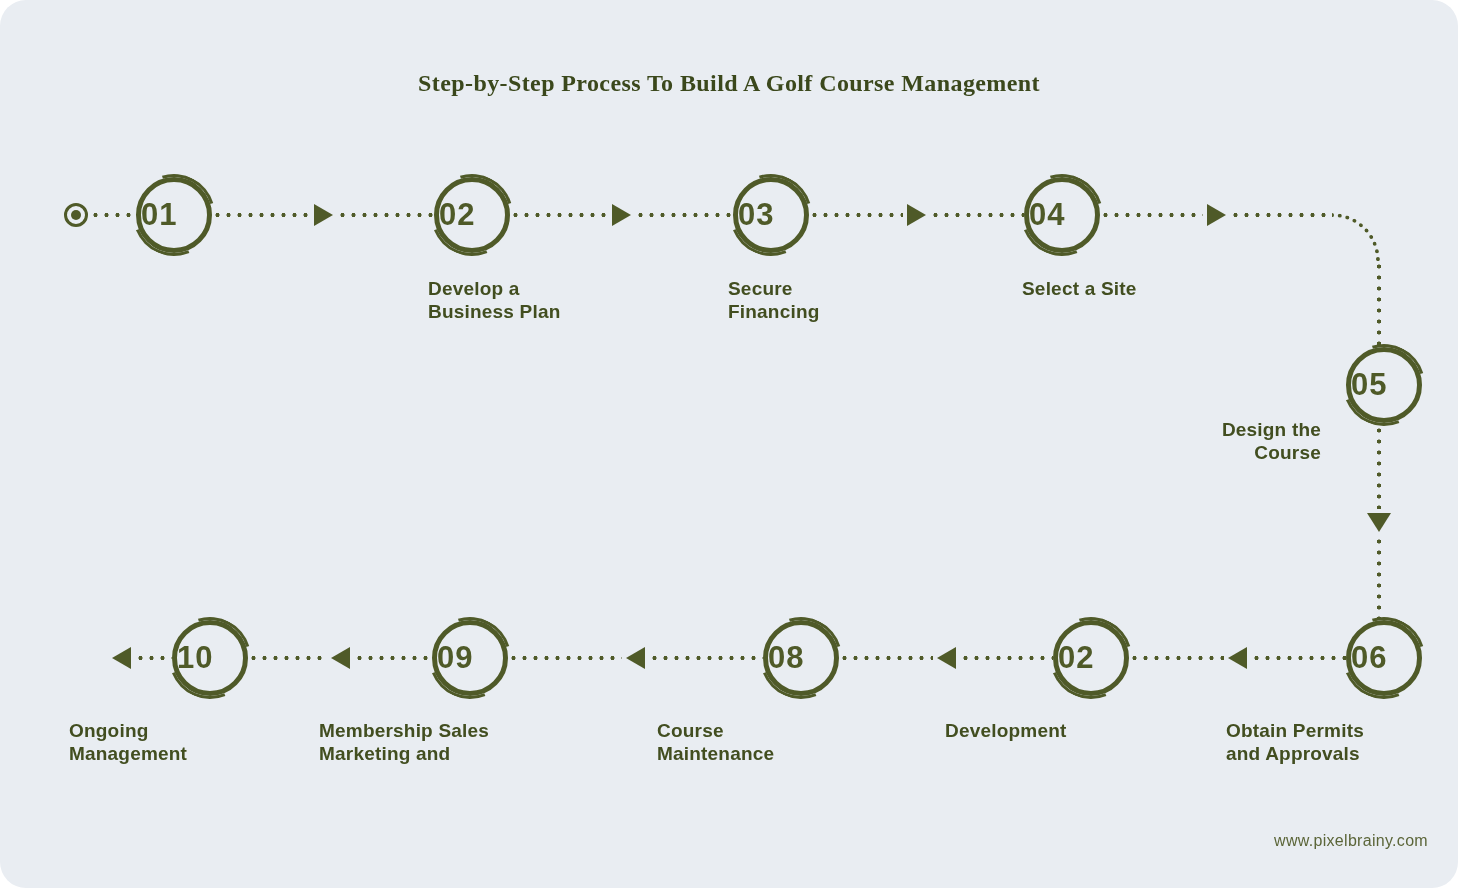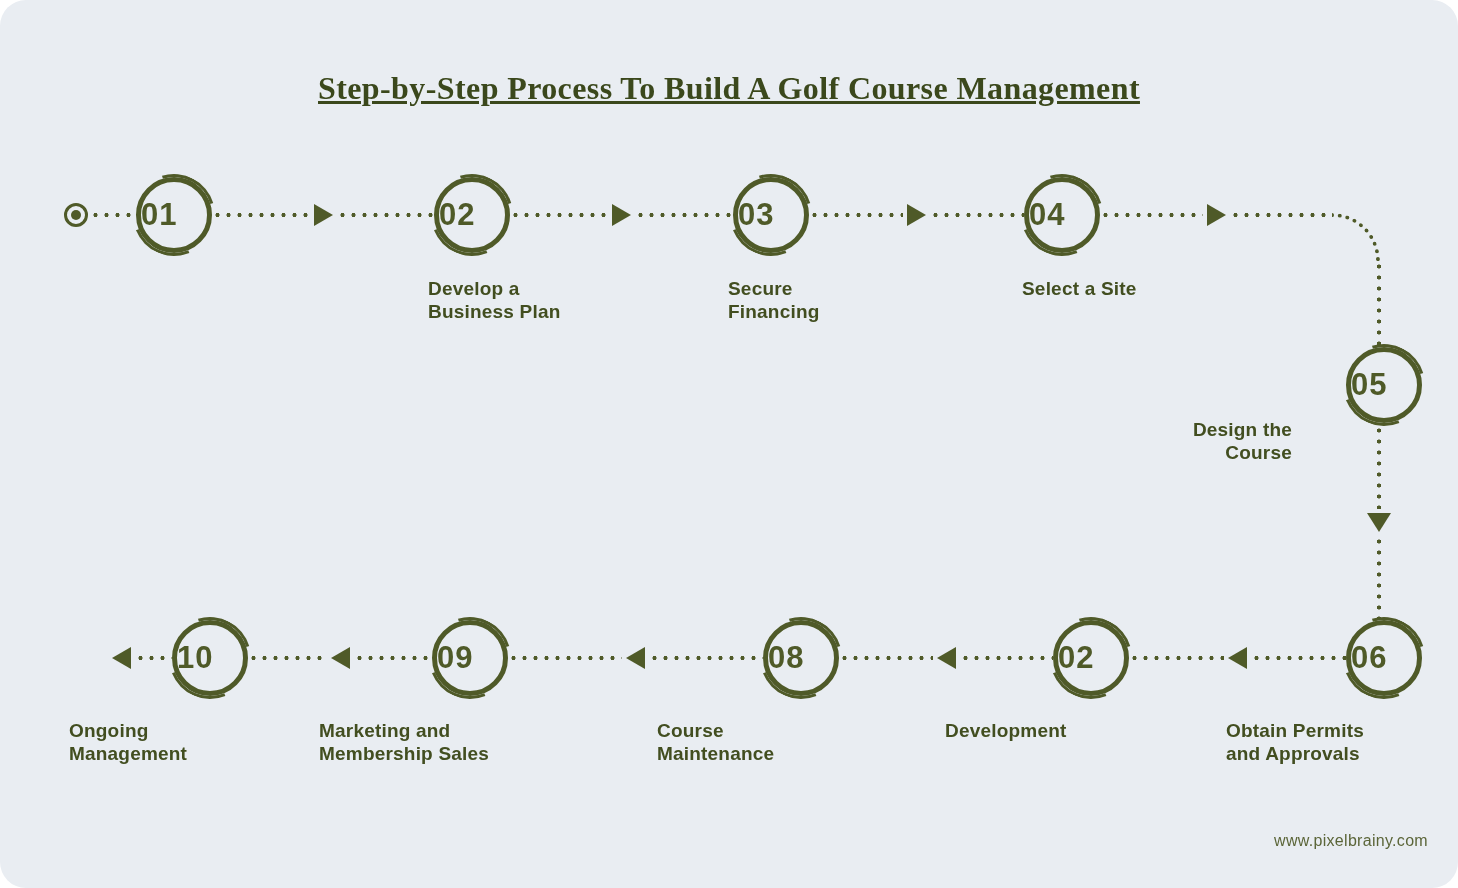--- a/index.html
+++ b/index.html
@@ -13,21 +13,21 @@
   *{box-sizing:border-box;margin:0;padding:0;}
   html,body{width:1458px;height:888px;background:var(--page_background);overflow:hidden;}
   body{font-family:"Liberation Sans","DejaVu Sans",sans-serif;}
   .card{
     position:relative;width:1458px;height:888px;
     background:var(--card_background);border-radius:26px;overflow:hidden;
   }
   .title{
     position:absolute;top:70px;left:0;width:100%;
     text-align:center;font-family:"Liberation Serif","DejaVu Serif",serif;
-    font-weight:700;font-size:32px;letter-spacing:.4px;color:var(--title);text-decoration:underline;
+    font-weight:700;font-size:24px;letter-spacing:.4px;color:var(--title);
   }
   
   .circle{
     position:absolute;width:76px;height:76px;border:5px solid var(--accent);
     border-radius:50%;display:flex;align-items:center;justify-content:flex-start;
   }
   .circle::before,.circle::after{
     content:"";position:absolute;inset:-8px;border-radius:50%;
     border:3.5px solid transparent;border-top-color:var(--accent);
   }
@@ -38,21 +38,21 @@
   .c04{left:1024px;top:177px}.c05{left:1346px;top:347px}.c06{left:1346px;top:620px}
   .c07{left:1053px;top:620px}.c08{left:763px;top:620px}.c09{left:432px;top:620px}
   .c10{left:172px;top:620px}
   
   .label{position:absolute;color:var(--label);font-size:19px;font-weight:700;line-height:23px;letter-spacing:.2px;}
   .label .ln{display:block;}
   .align-right{text-align:right;}
   .align-center{}
   .l01{left:128px;top:277px}.l02{left:428px;top:277px}.l03{left:728px;top:277px}
   .l04{left:1022px;top:277px}
-  .l05{left:1092px;top:418px;width:200px}
+  .l05{left:1121px;top:418px;width:200px}
   .l06{left:1226px;top:719px;width:240px}.l07{left:945px;top:719px;width:240px}
   .l08{left:657px;top:719px;width:240px}.l09{left:319px;top:719px;width:240px}
   .l10{left:69px;top:719px;width:240px}
   
   .conn-h{position:absolute;height:22px;display:flex;align-items:center;}
   .dots-h{flex:1;height:4px;
     background-image:radial-gradient(circle,var(--accent) 1.9px,transparent 2.2px);
     background-size:11px 4px;background-repeat:repeat-x;background-position:left center;}
   .conn-v{position:absolute;width:26px;display:flex;flex-direction:column;align-items:center;}
   .dots-v{flex:1;width:4px;
@@ -214,22 +214,22 @@
   </div>
   <div class="label l07 align-center">
     <span class="ln">Development</span>
     <span class="ln"></span>
   </div>
   <div class="label l08 align-center">
     <span class="ln">Course</span>
     <span class="ln">Maintenance</span>
   </div>
   <div class="label l09 align-center">
+    <span class="ln">Membership Sales</span>
     <span class="ln">Marketing and</span>
-    <span class="ln">Membership Sales</span>
   </div>
   <div class="label l10 align-center">
     <span class="ln">Ongoing</span>
     <span class="ln">Management</span>
   </div>
 
   <div class="footer">www.pixelbrainy.com</div>
 
 </div>
 

